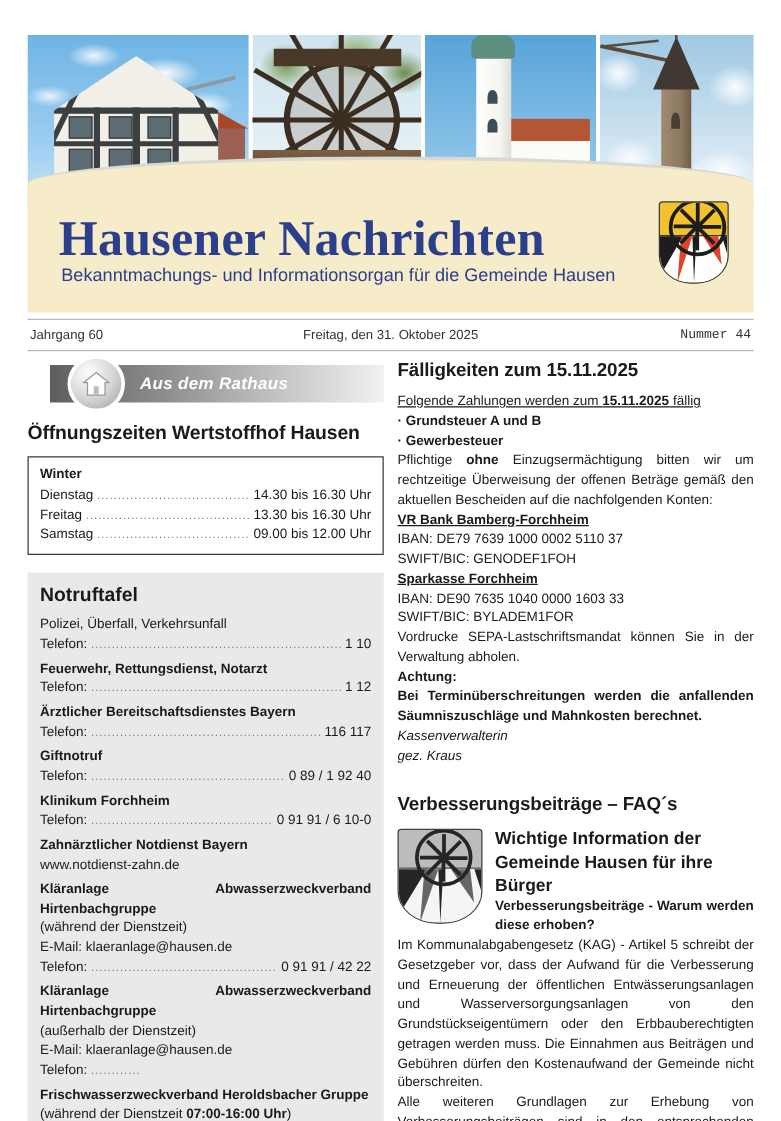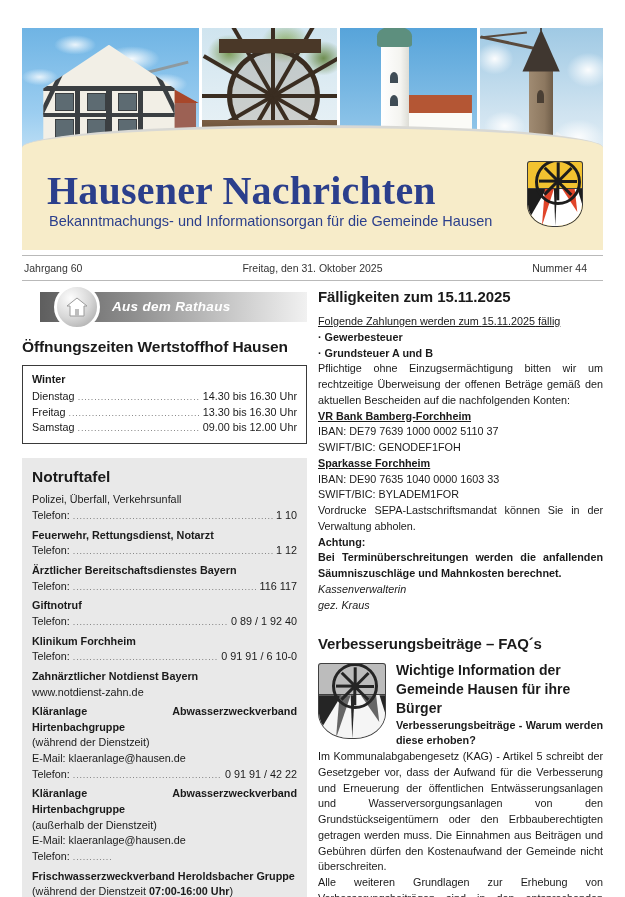--- a/index.html
+++ b/index.html
@@ -246,21 +246,21 @@
   .inforow {
     position:absolute; left:22px; top:255px; width:581px; height:24px;
     border-top: 1px solid #b9b9b9;
     border-bottom: 1px solid #b9b9b9;
     font-size: 10.5px;
     color:#333;
   }
   .inforow > div { position:absolute; top:6px; }
   .info-left  { left:2px; }
   .info-mid   { left:0; right:0; text-align:center; }
-  .info-right { right:16px; }
+  .info-right { right:2px;font-family:Liberation Mono, monospace; }
 
   
   .col-left  { position:absolute; left:22px;  top:292px; width:285px; }
   .col-right { position:absolute; left:318px; top:288px; width:285px; }
 
   
   .rathaus-banner {
     position:relative;
     height: 30px;
     margin-left: 18px;
@@ -338,21 +338,21 @@
   
   .rc { font-size: 10.8px; line-height: 1.46; text-align: justify; }
   .rc p { margin: 0; }
   .rc .underline-line {
     text-decoration: underline;
     text-align: left;
   }
   .rc .bullet { font-weight: 700; text-align:left; }
   .rc .bank { font-weight:700; text-decoration: underline; text-align:left; }
   .rc .plainline { text-align:left; }
-  .rc .strong { font-weight: 400; margin-top: 12px; }
+  .rc .strong { font-weight: 700; margin-top: 12px; }
   .rc .achtung { font-weight:700; text-align:left; }
   .rc .achtung-body { font-weight:700; }
   .rc .sig { font-style: italic; text-align:left; }
   .rc .qhead { font-weight: 700; }
 
   
   .faq-crest {
     float: left;
     width: 68px; height: 76px;
     margin: 2px 10px 2px 0;
@@ -570,22 +570,22 @@
 
   </div>
 </div>
 
 <div class="col-right">
 
   <h2 class="sec right">Fälligkeiten zum 15.11.2025</h2>
 
   <div class="rc">
     <p class="underline-line"><span>Folgende Zahlungen werden zum </span><span class="strong">15.11.2025</span><span> fällig</span></p>
+    <p class="bullet">· Grundsteuer A und B</p>
     <p class="bullet">· Gewerbesteuer</p>
-    <p class="bullet">· Grundsteuer A und B</p>
     <p><span>Pflichtige </span><span class="strong">ohne</span><span> Einzugsermächtigung bitten wir um rechtzeitige Überweisung der offenen Beträge gemäß den aktuellen Bescheiden auf die nachfolgenden Konten:</span></p>
 
     <p class="bank">VR Bank Bamberg-Forchheim</p>
     <p class="plainline">IBAN: DE79 7639 1000 0002 5110 37</p>
     <p class="plainline">SWIFT/BIC: GENODEF1FOH</p>
 
     <p class="bank">Sparkasse Forchheim</p>
     <p class="plainline">IBAN: DE90 7635 1040 0000 1603 33</p>
     <p class="plainline">SWIFT/BIC: BYLADEM1FOR</p>
 

